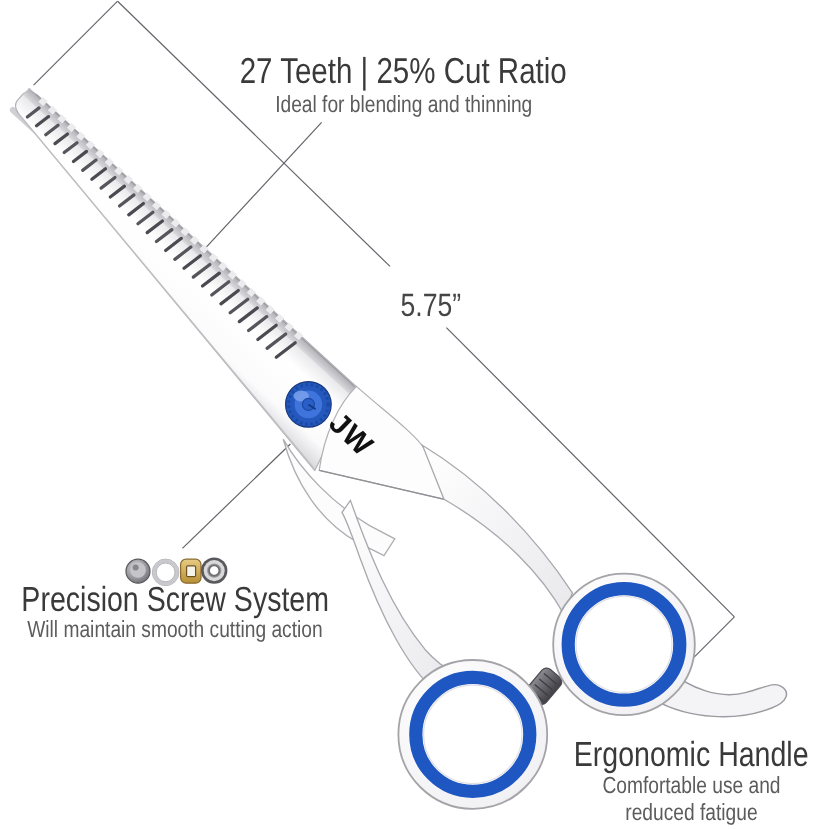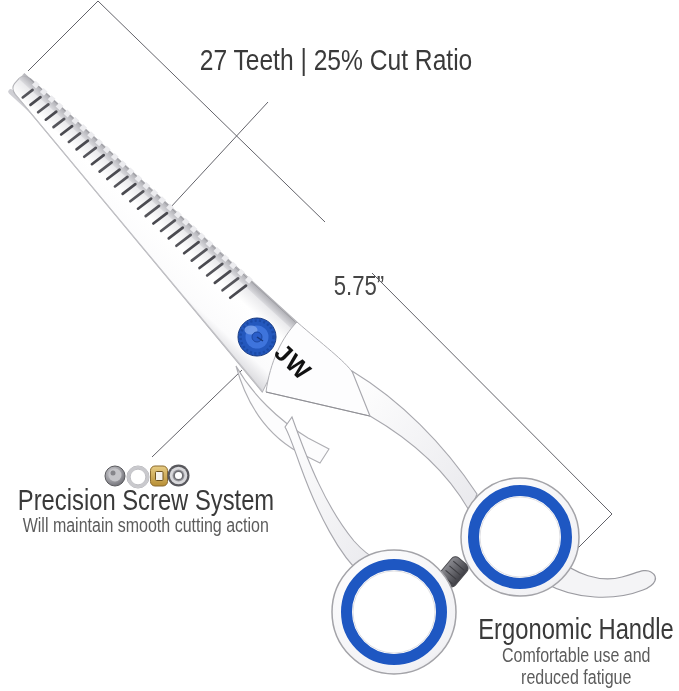--- a/index.html
+++ b/index.html
@@ -7,21 +7,21 @@
           font-family:"Liberation Sans",sans-serif;}
   #art{position:absolute;left:0;top:0;}
   .callout{position:absolute;text-align:center;transform:translateX(-50%);}
   .co-title{display:inline-block;white-space:nowrap;color:#3a3a3a;font-weight:400;
             transform:scaleX(0.82);transform-origin:50% 50%;line-height:1.05;}
   .co-sub{display:inline-block;color:#5c5c5c;font-weight:400;
           transform:scaleX(0.82);transform-origin:50% 50%;line-height:1.12;}
   #co-teeth{left:336px;top:44px;text-decoration:underline;}
   #co-teeth .co-title{font-size:30px;}
   #co-teeth .co-sub{font-size:19.5px;white-space:nowrap;margin-top:1px;}
-  #co-length{left:359px;top:240px;margin-top:32px;}
+  #co-length{left:359px;top:240px;}
   #co-length .co-title{font-size:27px;color:#454545;}
   #co-screw{left:146px;top:485px;}
   #co-screw .co-title{font-size:29px;}
   #co-screw .co-sub{font-size:19.5px;white-space:nowrap;margin-top:0px;}
   #co-handle{left:576px;top:614px;}
   #co-handle .co-title{font-size:29px;}
   #co-handle .co-sub{font-size:19.5px;width:205px;margin-top:1px;}
 </style>
 </head>
 <body>
@@ -210,20 +210,21 @@
         <circle cx="178.5" cy="475.5" r="11" fill="#58585d"></circle>
         <circle cx="178.5" cy="475.5" r="8.8" fill="#d9d9dc"></circle>
         <circle cx="178.5" cy="475.5" r="6" fill="#9c9ca1"></circle>
         <circle cx="178.5" cy="475.5" r="4.3" fill="#ffffff" stroke="#6e6e73" stroke-width="1.5"></circle>
       </g>
     </g>
   </svg>
 
   <div class="callout" id="co-teeth">
     <div><span class="co-title">27 Teeth | 25% Cut Ratio</span></div>
+    <div><span class="co-sub">Ideal for blending and thinning</span></div>
   </div>
 
   <div class="callout" id="co-length">
     <span class="co-title">5.75”</span>
   </div>
 
   <div class="callout" id="co-screw">
     <div><span class="co-title">Precision Screw System</span></div>
     <div><span class="co-sub">Will maintain smooth cutting action</span></div>
   </div>

